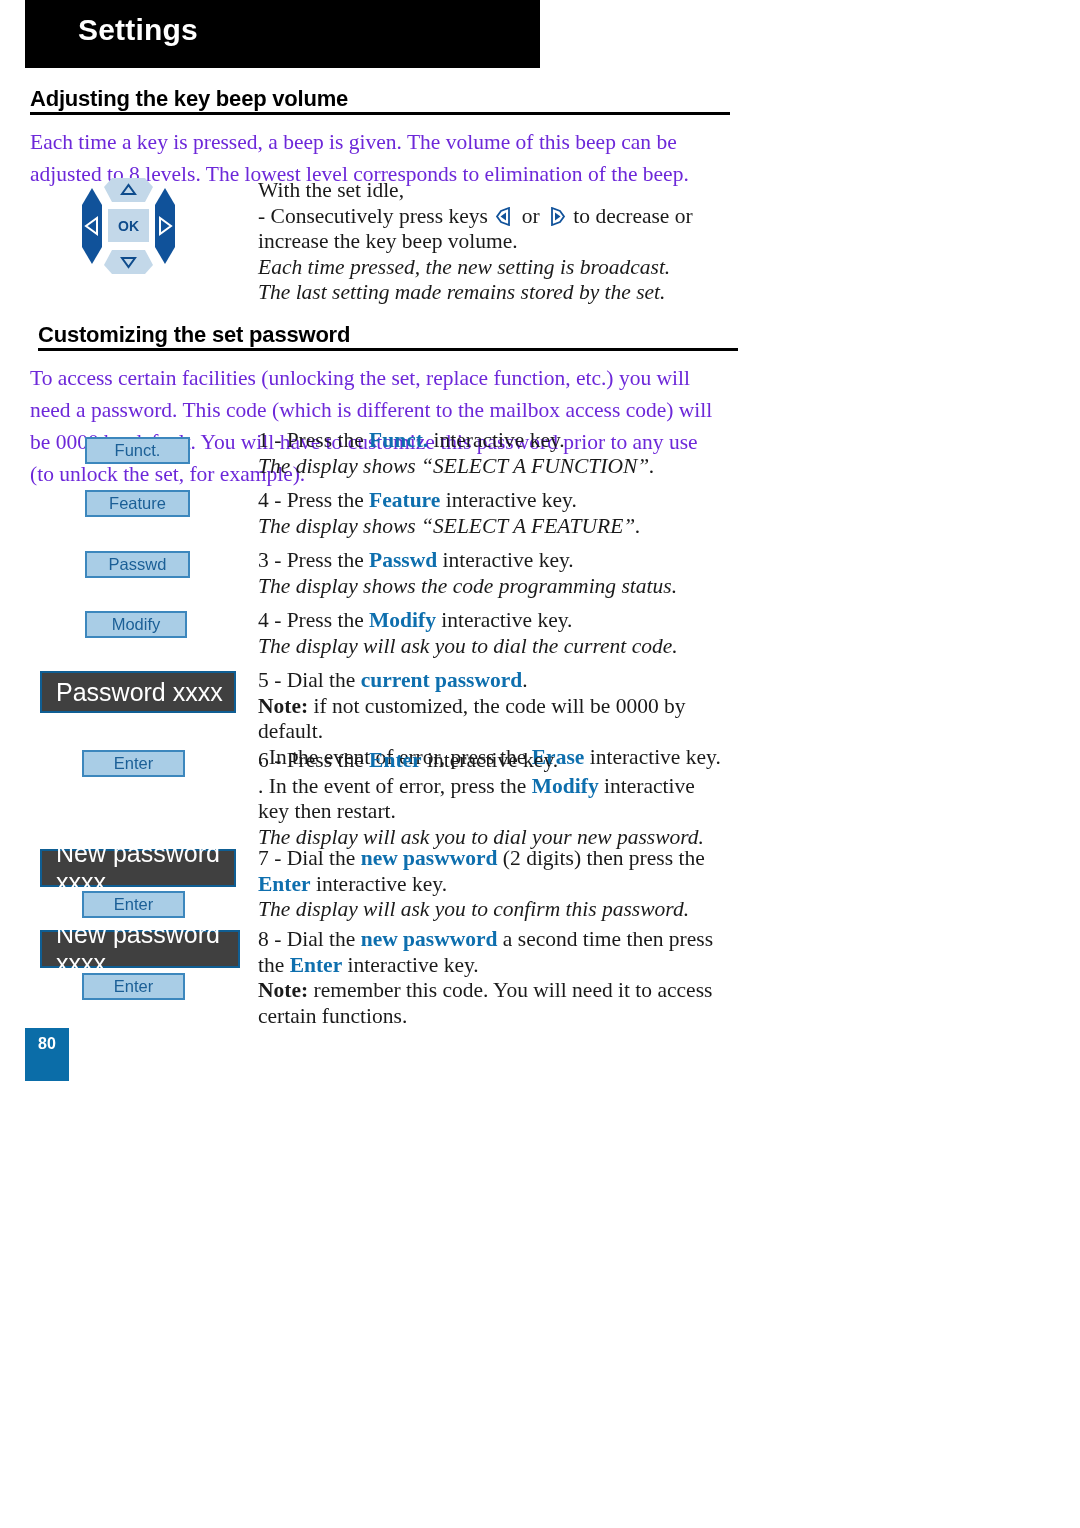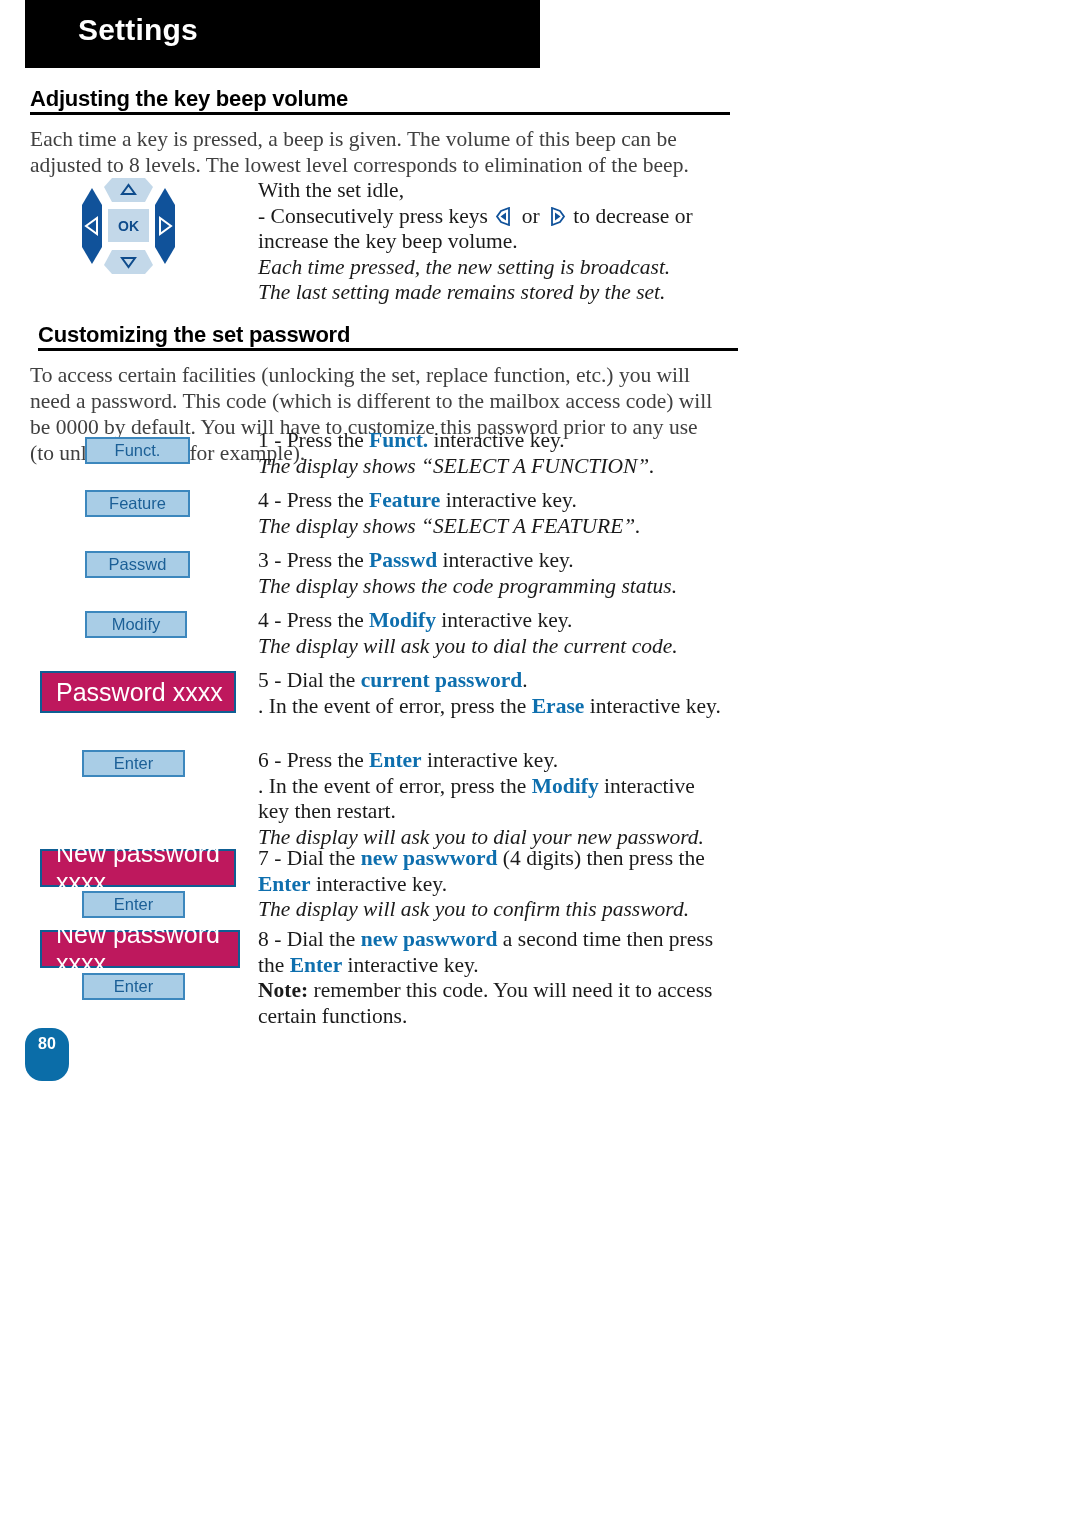--- a/index.html
+++ b/index.html
@@ -49,22 +49,22 @@
     border-bottom: 3px solid #000000;
     letter-spacing: -0.2px;
   }
   #sec1 { top: 86px; }
   #sec2 { top: 322px; margin-left: 8px; }
 
   
   .body-par {
     position: absolute;
     font-size: 21.5px;
-    line-height: 26px;
-    color: #404040;
+    line-height: 32px;
+    color: #6d28d9;
     text-align: left;
   }
   #intro1 { left: 30px; top: 126px; width: 692px; }
   #intro2 { left: 30px; top: 362px; width: 692px; }
 
   
   .navpad {
     position: absolute;
     left: 76px;
     top: 176px;
@@ -95,21 +95,21 @@
     align-items: center;
     justify-content: center;
     font-family: "Liberation Sans", sans-serif;
     font-size: 16.5px;
     color: #1B5F96;
   }
 
   
   .displaybox {
     position: absolute;
-    background: #be185d;
+    background: #404040;
     border: 2px solid #0F5E93;
     display: flex;
     align-items: center;
     padding-left: 14px;
     font-family: "Liberation Sans", sans-serif;
     font-size: 25px;
     color: #ffffff;
   }
 
   
@@ -121,21 +121,20 @@
     height: 53px;
     background: #0B6DA8;
     font-family: "Liberation Sans", sans-serif;
     font-weight: bold;
     font-size: 16px;
     color: #ffffff;
     display: flex;
     align-items: flex-start;
     justify-content: center;
     padding-top: 7px;
-    border-radius: 17px;
   }
 
   
   .inline-key {
     display: inline-block;
     vertical-align: -3px;
     width: 19px;
     height: 19px;
     margin: 0 2px;
   }
@@ -226,40 +225,41 @@
 <div class="step-text" style="top:608px;">
   <div><span>4 - Press the </span><span class="kw">Modify</span><span> interactive key.</span></div>
   <div class="it">The display will ask you to dial the current code.</div>
 </div>
 
 <div class="displaybox" style="left:40px; top:671px; width:196px; height:42px;">
   <span>Password xxxx</span>
 </div>
 <div class="step-text" style="top:668px;">
   <div><span>5 - Dial the </span><span class="kw">current password</span><span>.</span></div>
+  <div><span class="b">Note:</span><span> if not customized, the code will be 0000 by default.</span></div>
   <div><span>. In the event of error, press the </span><span class="kw">Erase</span><span> interactive key.</span></div>
 </div>
 
 <div class="softkey" style="left:82px; top:750px; width:103px;">
   <span>Enter</span>
 </div>
 <div class="step-text" style="top:748px;">
   <div><span>6 - Press the </span><span class="kw">Enter</span><span> interactive key.</span></div>
   <div><span>. In the event of error, press the </span><span class="kw">Modify</span><span> interactive key then restart.</span></div>
   <div class="it">The display will ask you to dial your new password.</div>
 </div>
 
 <div class="displaybox" style="left:40px; top:849px; width:196px; height:38px;">
   <span>New password xxxx</span>
 </div>
 <div class="softkey" style="left:82px; top:891px; width:103px;">
   <span>Enter</span>
 </div>
 <div class="step-text" style="top:846px;">
-  <div><span>7 - Dial the </span><span class="kw">new paswword</span><span> (4 digits) then press the </span><span class="kw">Enter</span><span> interactive key.</span></div>
+  <div><span>7 - Dial the </span><span class="kw">new paswword</span><span> (2 digits) then press the </span><span class="kw">Enter</span><span> interactive key.</span></div>
   <div class="it">The display will ask you to confirm this password.</div>
 </div>
 
 <div class="displaybox" style="left:40px; top:930px; width:200px; height:38px;">
   <span>New password xxxx</span>
 </div>
 <div class="softkey" style="left:82px; top:973px; width:103px;">
   <span>Enter</span>
 </div>
 <div class="step-text" style="top:927px;">

